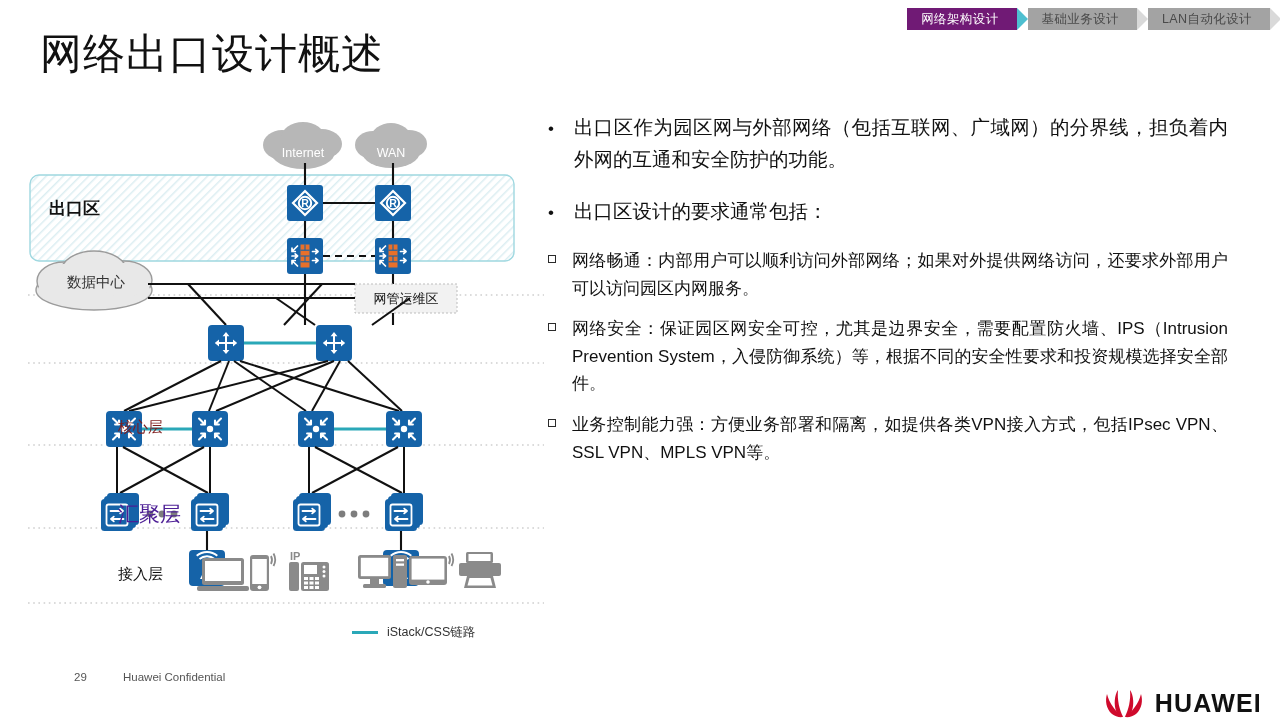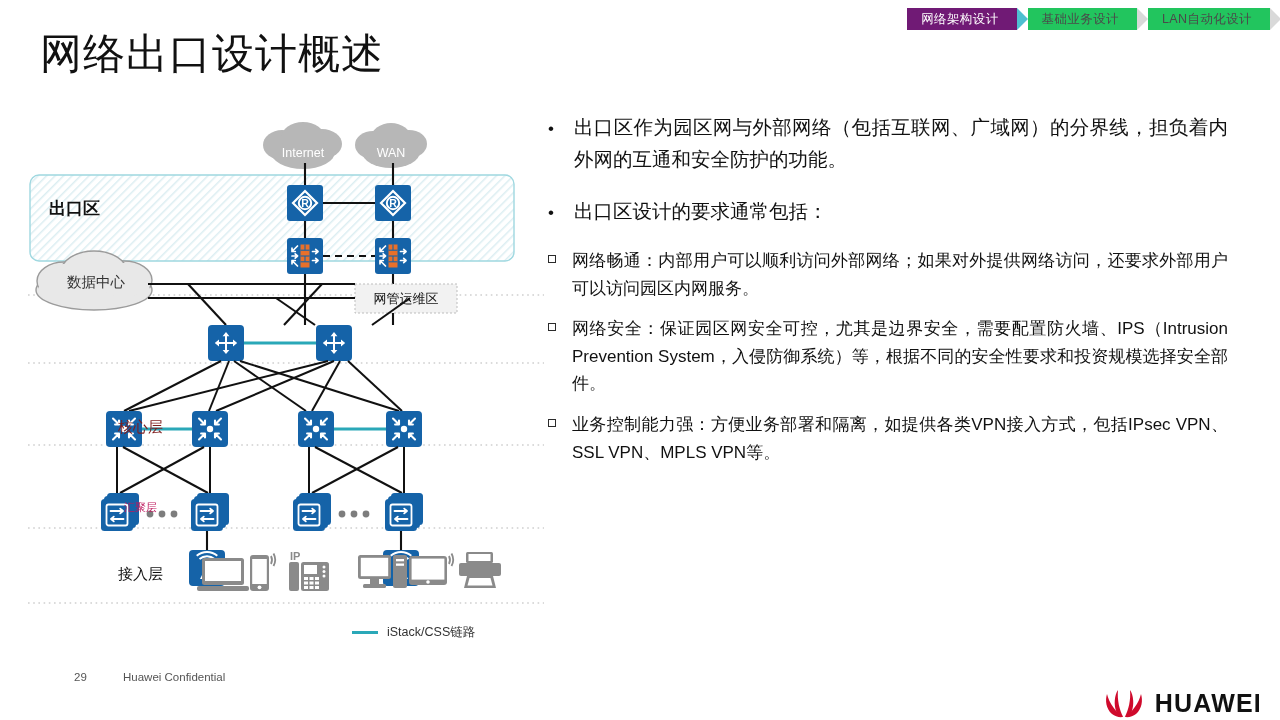--- a/index.html
+++ b/index.html
@@ -19,21 +19,21 @@
     position:relative;display:flex;align-items:center;justify-content:center;
     height:22px;padding:0 18px 0 14px;font-size:12.5px;line-height:1;
     color:#ffffff;background:#701a75;margin-right:11px;
     white-space:nowrap;letter-spacing:0.4px;
   }
   .chev:after{
     content:"";position:absolute;left:100%;top:0;width:0;height:0;
     border-top:11px solid transparent;border-bottom:11px solid transparent;
     border-left:11px solid #4ebfd0;
   }
-  .chev.dim{background:#22c55e;color:#4a4a4a;}
+  .chev.dim{background:#a3a3a3;color:#4a4a4a;}
   .chev.dim:after{border-left-color:#d9d9d9;}
   .chev.last{margin-right:0;}
 
   
   #title{
     position:absolute;left:40px;top:33px;
     font-size:42px;line-height:1;color:#111;font-weight:400;
     letter-spacing:1px;
   }
 
@@ -388,21 +388,21 @@
       <rect x="9.5" y="2" width="22" height="7" fill="#ffffff"></rect>
       <rect x="0" y="11" width="42" height="13" rx="2" fill="#8a8a8a"></rect>
       <path d="M5 36 L8 24 L34 24 L37 36 Z" fill="#8a8a8a"></path>
       <path d="M8.5 33.5 L10.5 26 L31.5 26 L33.5 33.5 Z" fill="#ffffff"></path>
     </g>
   </g>
 </svg>
 </div>
 
 <div style="position:absolute;left:118px;top:418px;font-size:15px;color:#7f1d1d;">核心层</div>
-<div style="position:absolute;left:124px;top:500px;font-size:11px;color:#be185d;">汇聚层</div>
+<div style="position:absolute;left:118px;top:500px;font-size:21px;color:#4c1d95;">汇聚层</div>
 
 <div style="position:absolute;left:118px;top:565px;font-size:15px;color:#111;">接入层</div>
 
 <div id="bullets">
   <div class="b1">
     <div class="dot">•</div>
     <div class="txt">出口区作为园区网与外部网络（包括互联网、广域网）的分界线，担负着内外网的互通和安全防护的功能。</div>
   </div>
   <div class="b1">
     <div class="dot">•</div>

